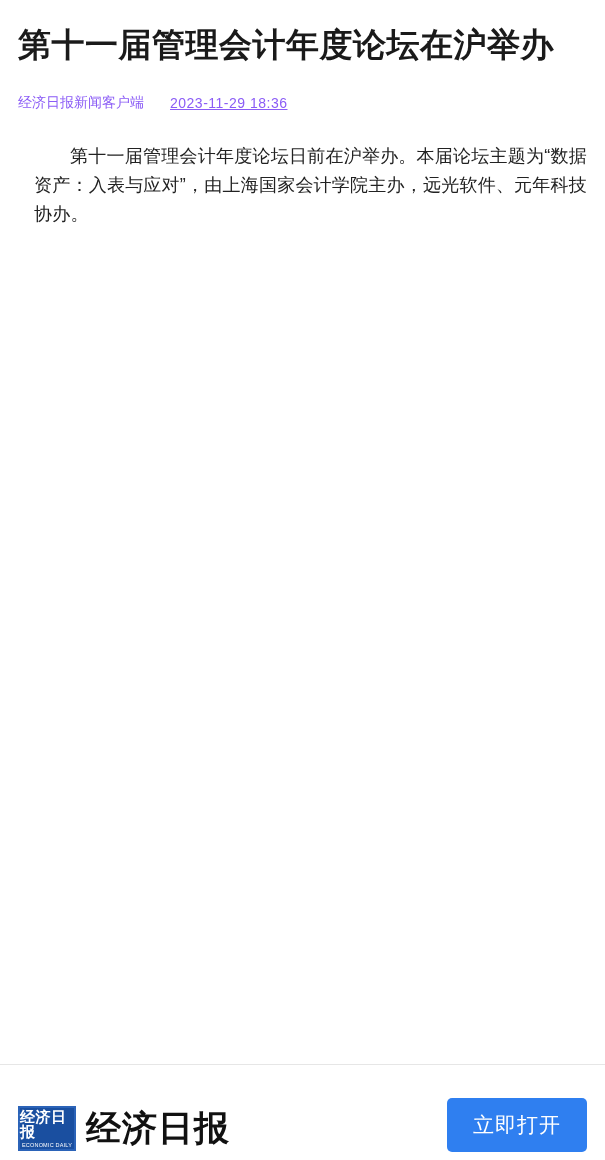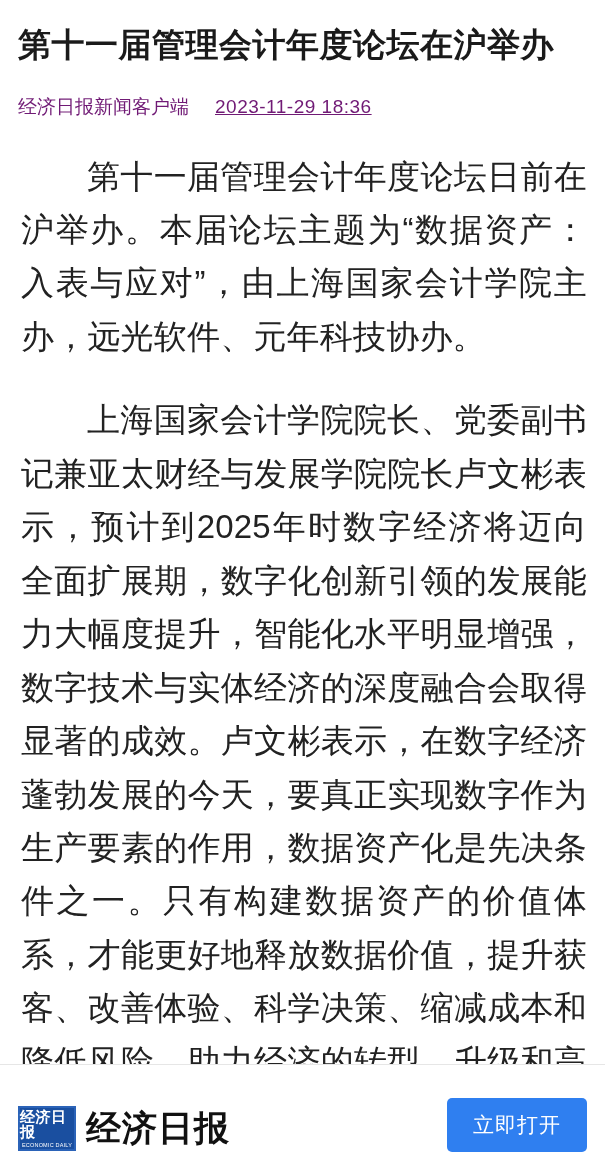--- a/index.html
+++ b/index.html
@@ -29,41 +29,41 @@
     line-height: 1.38;
     font-weight: bold;
     color: #1a1a1a;
     letter-spacing: 0.5px;
     margin: 0 0 0 0;
   }
   .meta-row {
     margin-top: 26px;
     display: flex;
     align-items: center;
-    color: #701a75;
-    font-size: 19px;
+    color: #8b5cf6;
+    font-size: 14px;
   }
   .meta-source {
     margin-right: 26px;
   }
   .meta-time {
     letter-spacing: 0.5px;
     text-decoration: underline;
   }
   .body-text {
     margin-top: 30px;
   }
   .para {
-    font-size: 33px;
+    font-size: 18px;
     line-height: 1.62;
     color: #222222;
     text-align: justify;
     text-justify: inter-ideograph;
     text-indent: 2em;
-    margin: 0 0 30px 3px;
+    margin: 0 0 30px 16px;
     letter-spacing: 0.2px;
   }
   .footer-bar {
     position: absolute;
     left: 0;
     right: 0;
     bottom: 0;
     height: 88px;
     background: #ffffff;
     border-top: 1px solid #e6e6e6;
@@ -134,21 +134,20 @@
 
     <h1 class="headline">第十一届管理会计年度论坛在沪举办</h1>
 
     <div class="meta-row">
       <span class="meta-source">经济日报新闻客户端</span>
       <span class="meta-time">2023-11-29 18:36</span>
     </div>
 
     <div class="body-text">
       <p class="para">第十一届管理会计年度论坛日前在沪举办。本届论坛主题为“数据资产：入表与应对”，由上海国家会计学院主办，远光软件、元年科技协办。</p>
-      <p class="para">上海国家会计学院院长、党委副书记兼亚太财经与发展学院院长卢文彬表示，预计到2025年时数字经济将迈向全面扩展期，数字化创新引领的发展能力大幅度提升，智能化水平明显增强，数字技术与实体经济的深度融合会取得显著的成效。卢文彬表示，在数字经济蓬勃发展的今天，要真正实现数字作为生产要素的作用，数据资产化是先决条件之一。只有构建数据资产的价值体系，才能更好地释放数据价值，提升获客、改善体验、科学决策、缩减成本和降低风险，助力经济的转型、升级和高质量发展。</p>
     </div>
 
   </div>
 
   <div class="footer-bar">
     <div class="brand">
       <div class="brand-logo">
         <span class="brand-logo-cn">经济日报</span>
         <span class="brand-logo-en">ECONOMIC DAILY</span>
       </div>

